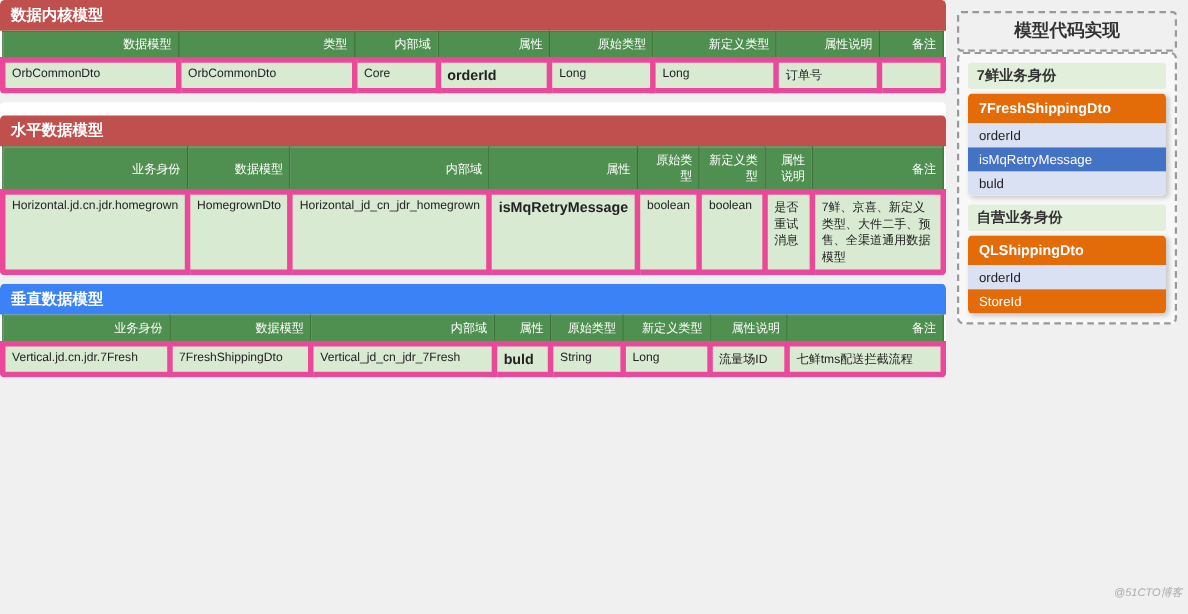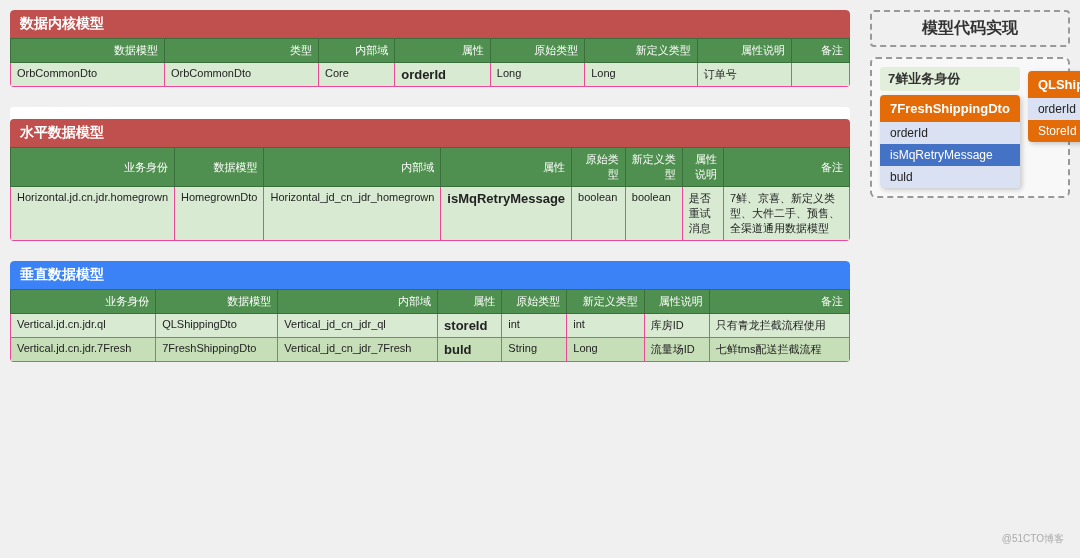--- a/index.html
+++ b/index.html
@@ -8,24 +8,24 @@
       font-family: 'Microsoft YaHei', Arial, sans-serif;
       font-size: 12px;
       width: 1080px;
       height: 558px;
       overflow: hidden;
       display: flex;
       align-items: stretch;
     }
     .main-content {
       flex: 1;
-      padding: 10px;
+      padding: 0;
       display: flex;
       flex-direction: column;
-      gap: 20px;
+      gap: 8px;
     }
     .section {
       background: white;
       border-radius: 4px;
       overflow: hidden;
     }
     .section-header {
       padding: 5px 10px;
       font-size: 14px;
       font-weight: bold;
@@ -52,36 +52,36 @@
       font-size: 11px;
     }
     tbody tr {
       background: #d9ead3;
     }
     tbody tr:nth-child(even) {
       background: #c6dfb8;
     }
     tbody td {
       padding: 4px 6px;
-      border: 1px solid #ec4899;
+      border: 5px solid #ec4899;
       vertical-align: top;
       font-size: 11px;
       color: #222;
     }
     td.bold-attr {
       font-weight: bold;
       font-size: 13px;
     }
 
     .right-panel {
       width: 220px;
       padding: 10px;
       display: flex;
       flex-direction: column;
-      gap: 10px;
+      gap: 0;
       position: relative;
     }
     .right-panel-title {
       font-size: 16px;
       font-weight: bold;
       color: #333;
       text-align: center;
       background: #f0f0f0;
       border: 2px dashed #999;
       padding: 6px 10px;
@@ -104,32 +104,33 @@
       font-size: 12px;
       color: #222;
     }
     .card-row.highlight-blue { background: #4472c4; color: white; }
     .card-row.light { background: #d9e1f2; }
     .card-row.highlight-orange { background: #e36c09; color: white; }
 
     .watermark {
       position: absolute;
       bottom: 12px;
-      right: 16px;
+      right: 5px;
       font-size: 10px;
       color: #aaa;
+      font-style: italic;
     }
 
     .right-section {
       border: 2px dashed #999;
       border-radius: 6px;
       padding: 8px;
       background: #f8f8f8;
       display: flex;
-      flex-direction: row;
+      flex-direction: column;
       gap: 8px;
       position: relative;
     }
     .identity-label {
       font-size: 13px;
       font-weight: bold;
       color: #333;
       background: #e2efda;
       padding: 3px 8px;
       border-radius: 3px;
@@ -209,30 +210,20 @@
           <th>数据模型</th>
           <th>内部域</th>
           <th>属性</th>
           <th>原始类型</th>
           <th>新定义类型</th>
           <th>属性说明</th>
           <th>备注</th>
         </tr>
       </thead>
       <tbody>
-        <tr>
-          <td>Vertical.jd.cn.jdr.ql</td>
-          <td>QLShippingDto</td>
-          <td>Vertical_jd_cn_jdr_ql</td>
-          <td class="bold-attr">storeId</td>
-          <td>int</td>
-          <td>int</td>
-          <td>库房ID</td>
-          <td>只有青龙拦截流程使用</td>
-        </tr>
         <tr>
           <td>Vertical.jd.cn.jdr.7Fresh</td>
           <td>7FreshShippingDto</td>
           <td>Vertical_jd_cn_jdr_7Fresh</td>
           <td class="bold-attr">buld</td>
           <td>String</td>
           <td>Long</td>
           <td>流量场ID</td>
           <td>七鲜tms配送拦截流程</td>
         </tr>
@@ -251,20 +242,21 @@
       <div class="identity-label">7鲜业务身份</div>
       <div class="card" style="margin-top:4px;">
         <div class="card-title orange">7FreshShippingDto</div>
         <div class="card-row light">orderId</div>
         <div class="card-row highlight-blue">isMqRetryMessage</div>
         <div class="card-row light">buld</div>
       </div>
     </div>
 
     <div>
+      <div class="identity-label">自营业务身份</div>
       <div class="card" style="margin-top:4px;">
         <div class="card-title orange">QLShippingDto</div>
         <div class="card-row light">orderId</div>
         <div class="card-row highlight-orange">StoreId</div>
       </div>
     </div>
 
   </div>
 
   <div class="watermark">@51CTO博客</div>

